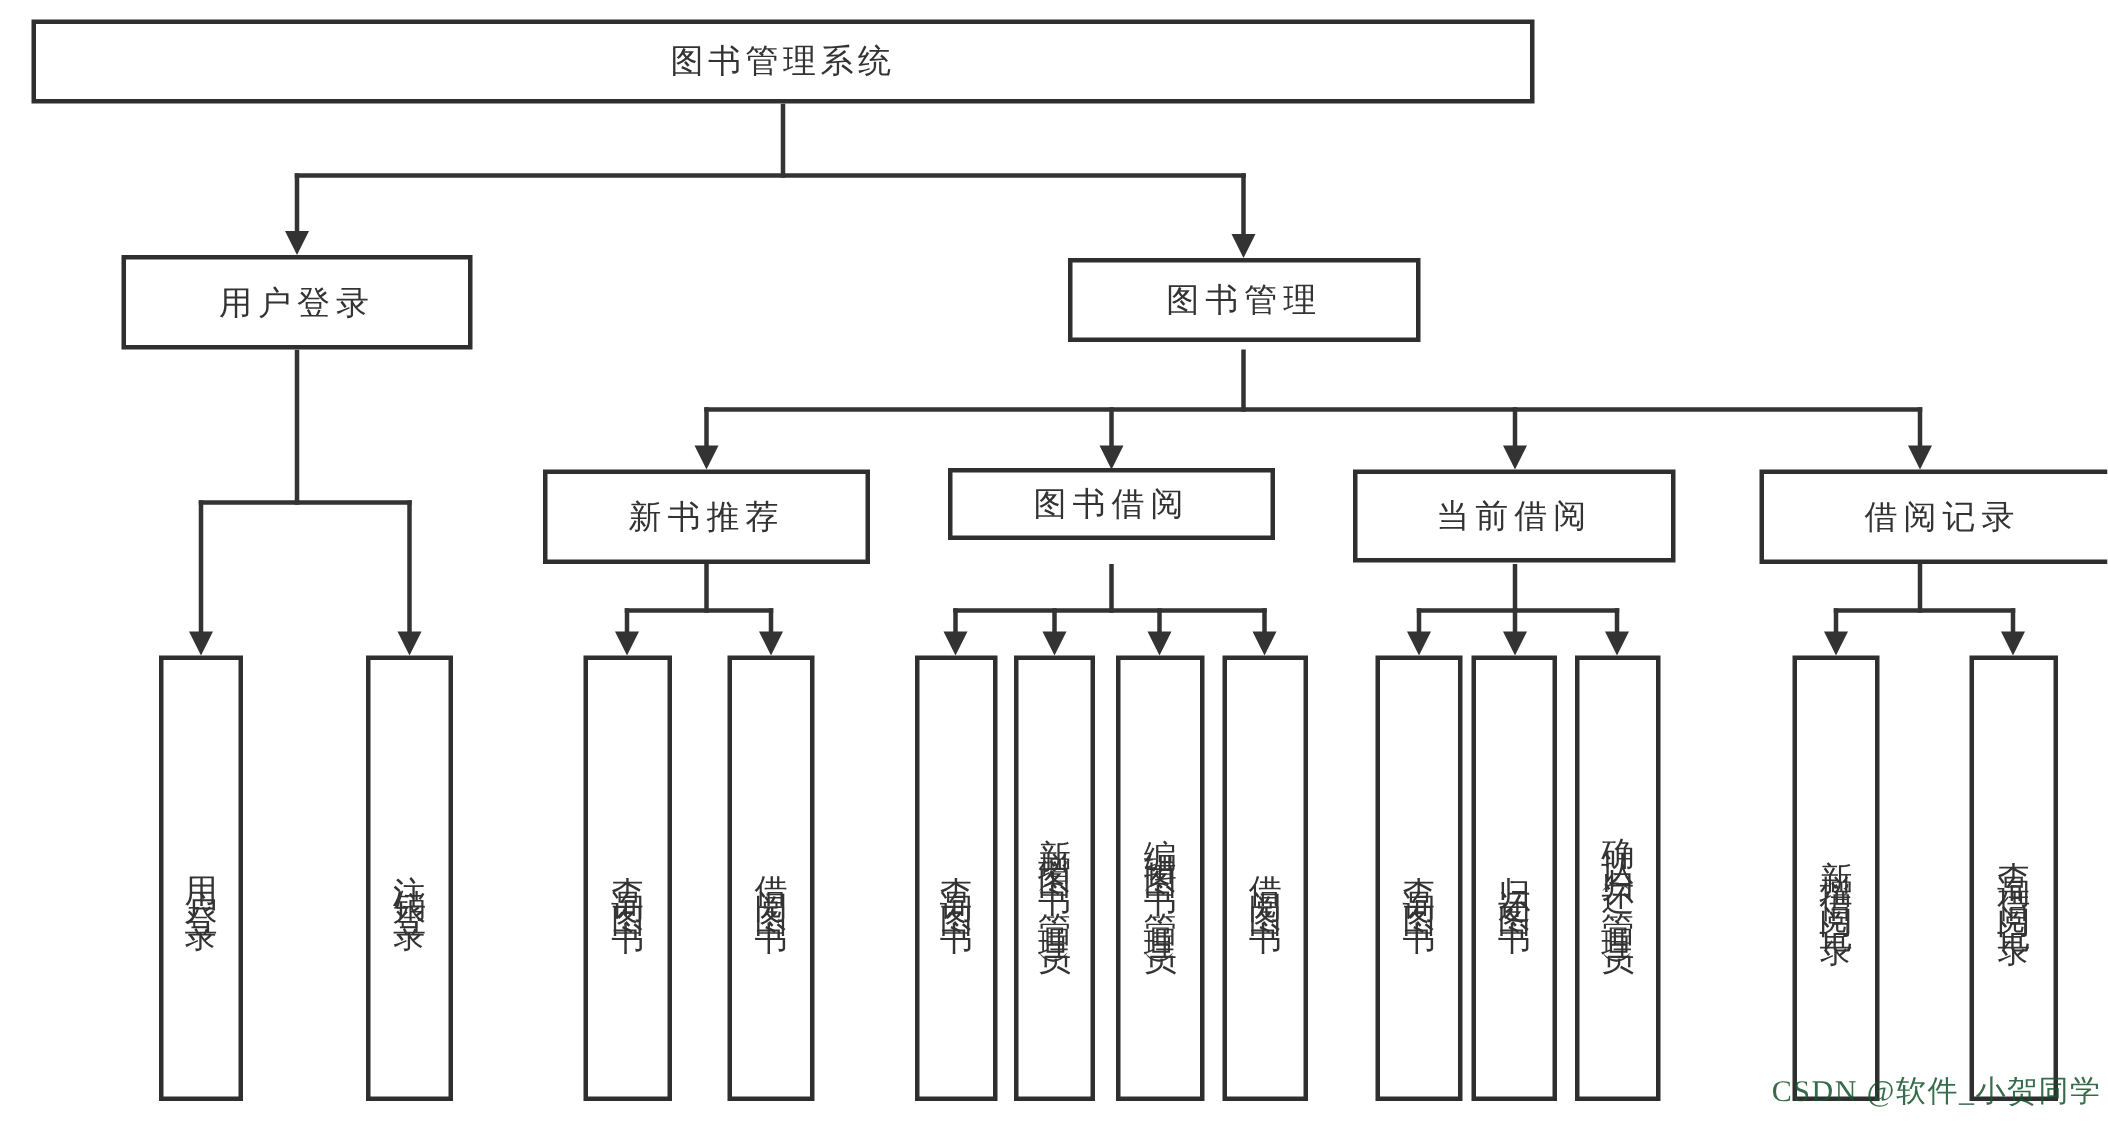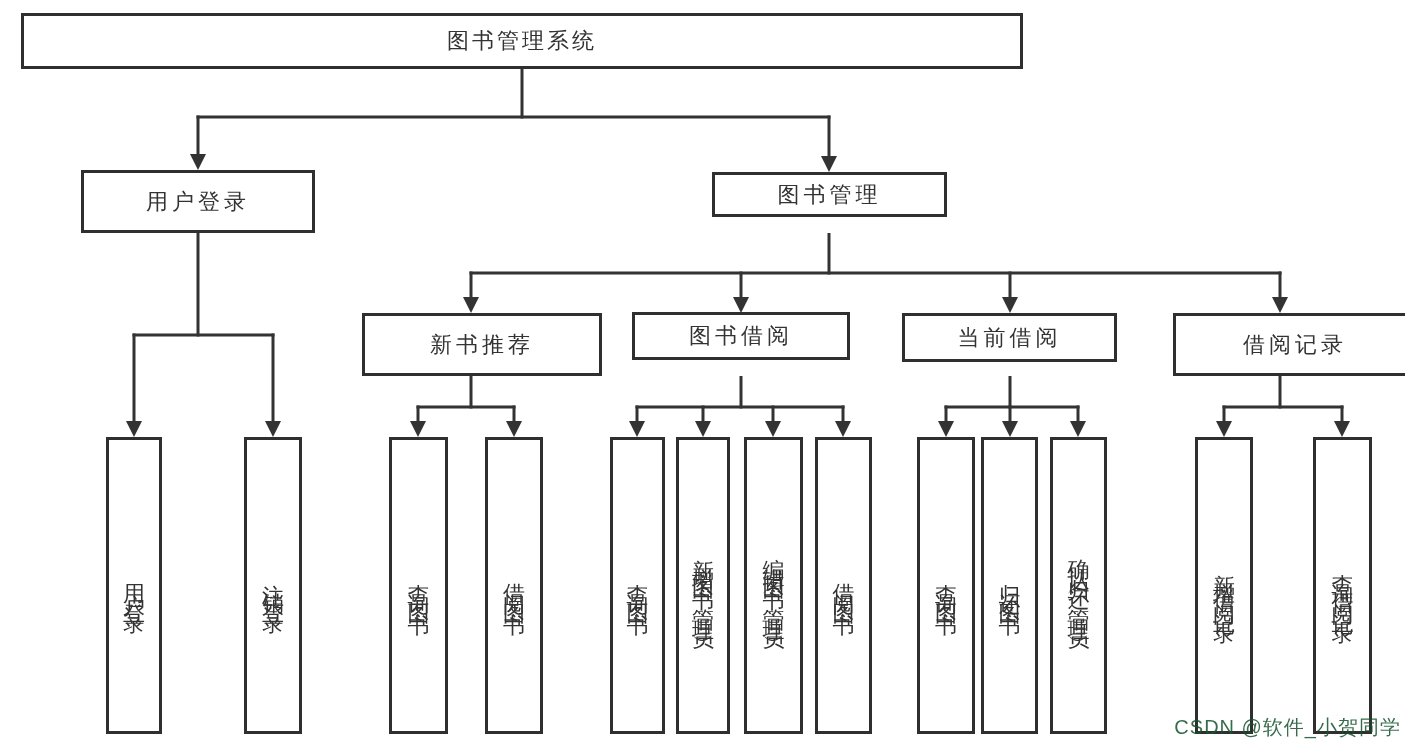--- a/index.html
+++ b/index.html
@@ -6,21 +6,21 @@
     margin: 0;
     padding: 0;
     background: #ffffff;
   }
   #canvas {
     position: relative;
     width: 1405px;
     height: 747px;
     background: #ffffff;
     overflow: hidden;
-    font-family: Liberation Sans, sans-serif;
+    font-family: Liberation Serif, serif;
     color: #333333;
   }
   #wires {
     position: absolute;
     left: 0; top: 0;
     z-index: 1;
   }
   #wires line, #wires polyline {
     stroke: #333333;
     stroke-width: 3;
@@ -134,31 +134,31 @@
     <polygon points="1334,421 1350,421 1342,437"></polygon>
   </svg>
 
   <div class="node h root" style="left:21px;top:13px;width:1002px;height:56px">
     <span>图书管理系统</span>
   </div>
 
   <div class="node h" style="left:81px;top:170px;width:234px;height:63px">
     <span>用户登录</span>
   </div>
-  <div class="node h" style="left:712px;top:172px;width:235px;height:45px">
+  <div class="node h" style="left:712px;top:172px;width:235px;height:56px">
     <span>图书管理</span>
   </div>
 
-  <div class="node h" style="left:362px;top:313px;width:240px;height:63px">
+  <div class="node h" style="left:362px;top:313px;width:218px;height:63px">
     <span>新书推荐</span>
   </div>
   <div class="node h" style="left:632px;top:312px;width:218px;height:48px">
     <span>图书借阅</span>
   </div>
-  <div class="node h" style="left:902px;top:313px;width:215px;height:49px">
+  <div class="node h" style="left:902px;top:313px;width:215px;height:62px">
     <span>当前借阅</span>
   </div>
   <div class="node h" style="left:1173px;top:313px;width:244px;height:63px">
     <span>借阅记录</span>
   </div>
 
   <div class="node v" style="left:106px;top:437px;width:56px;height:297px">
     <span>用户登录</span>
   </div>
   <div class="node v" style="left:244px;top:437px;width:58px;height:297px">

